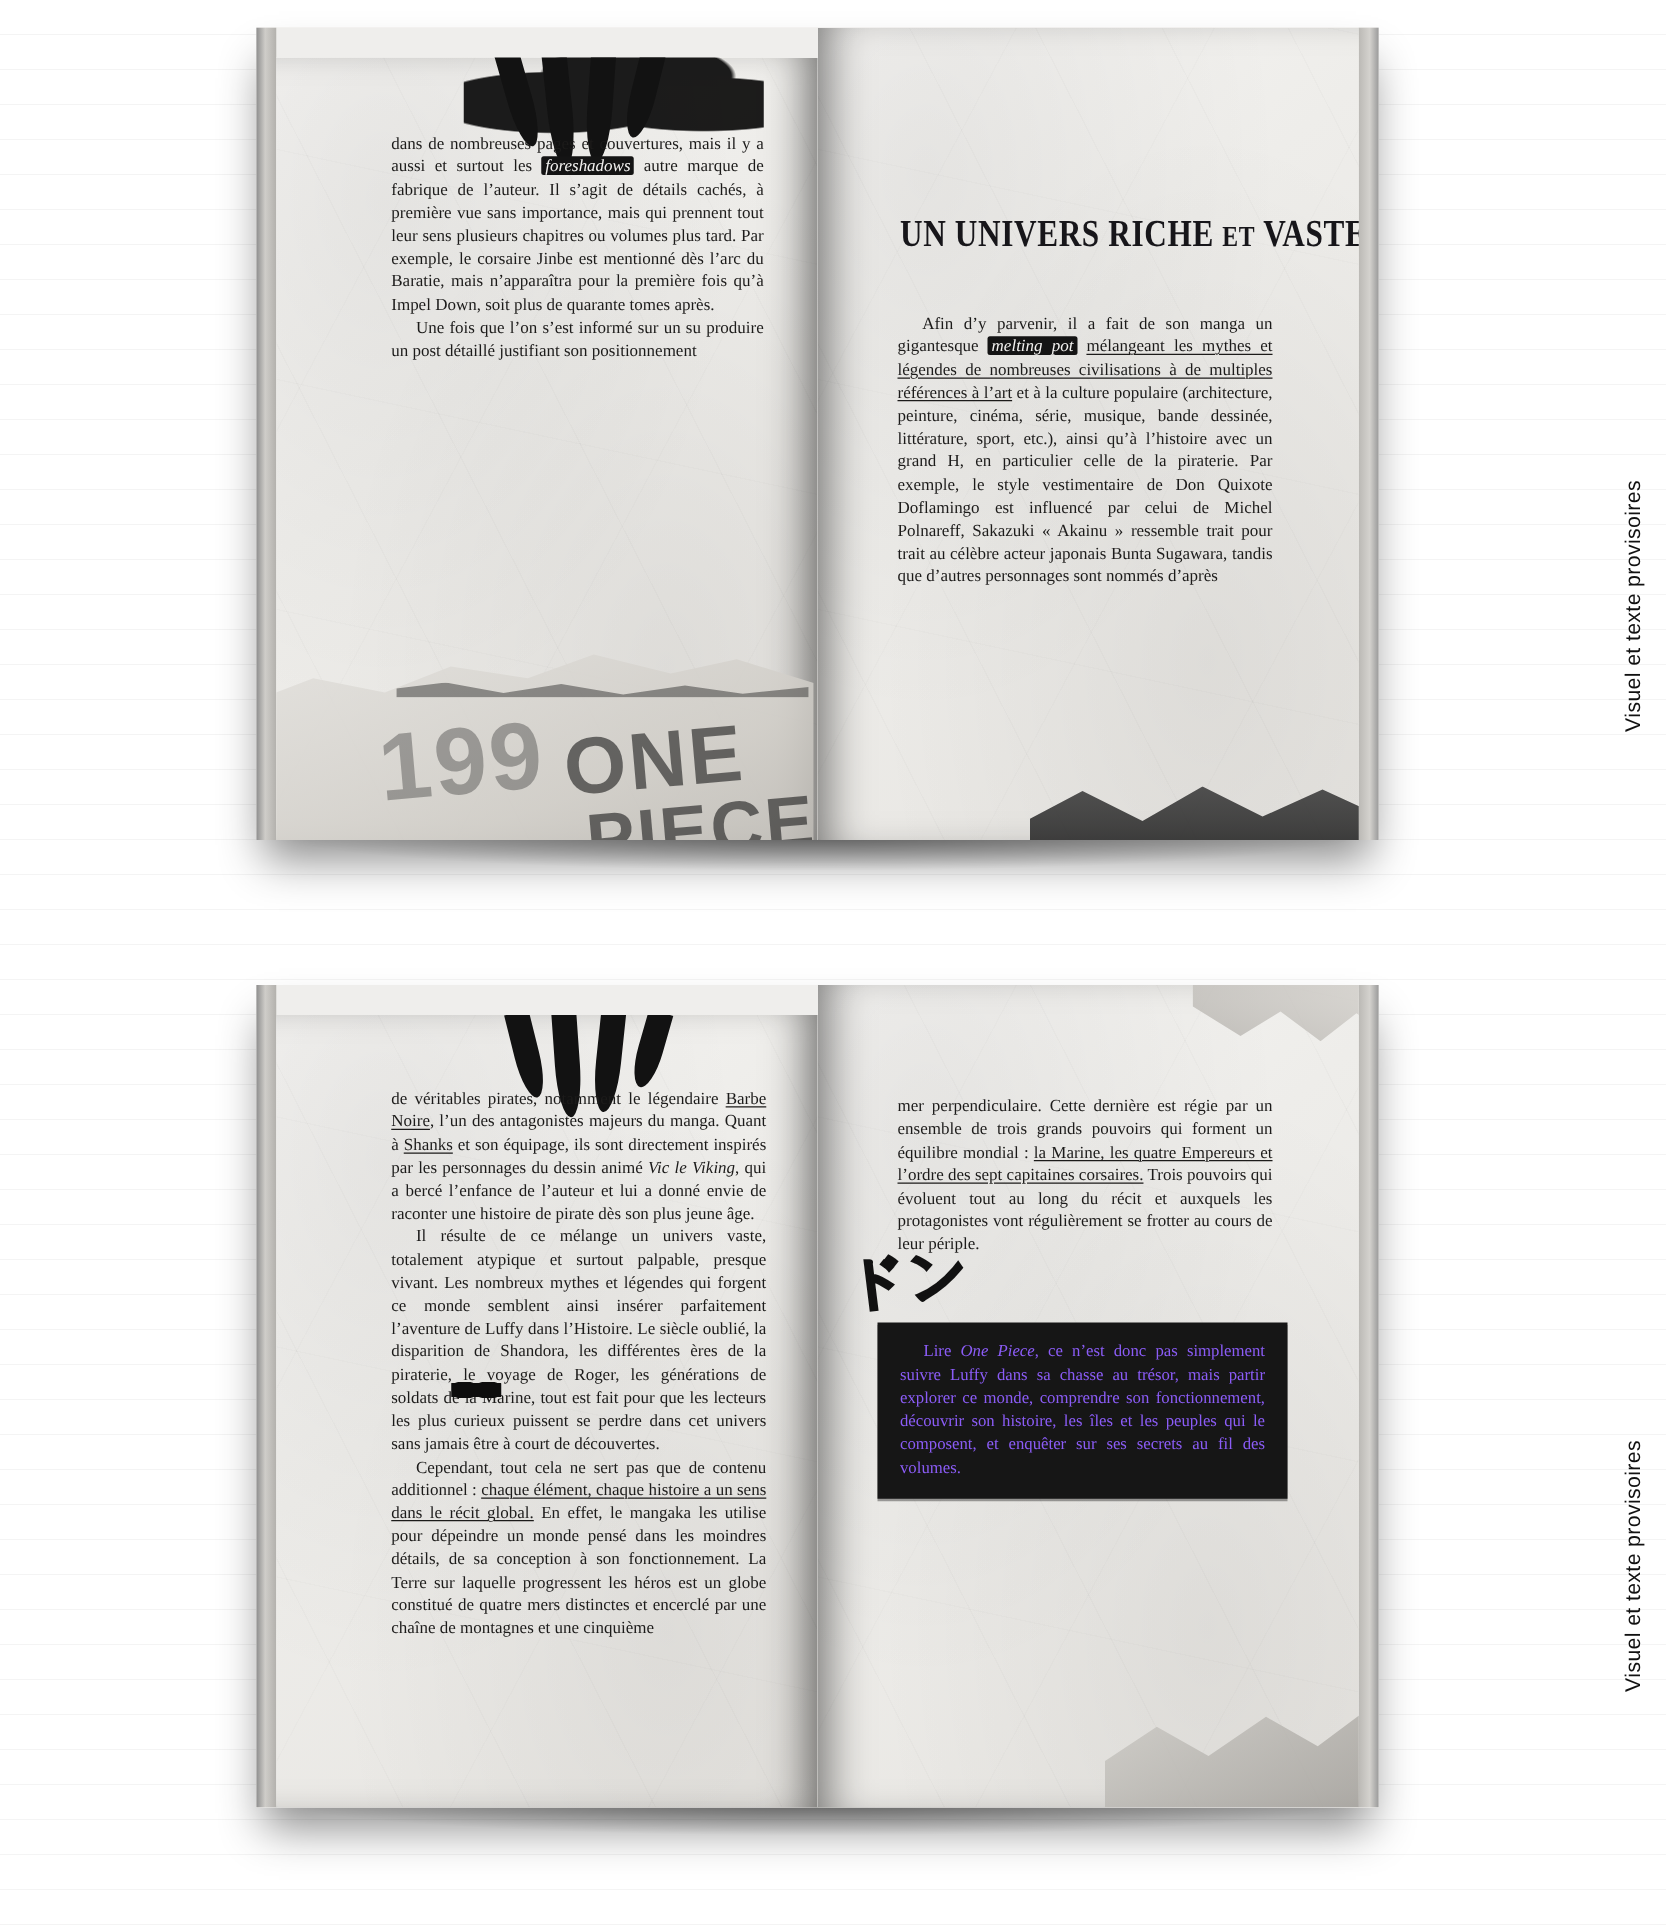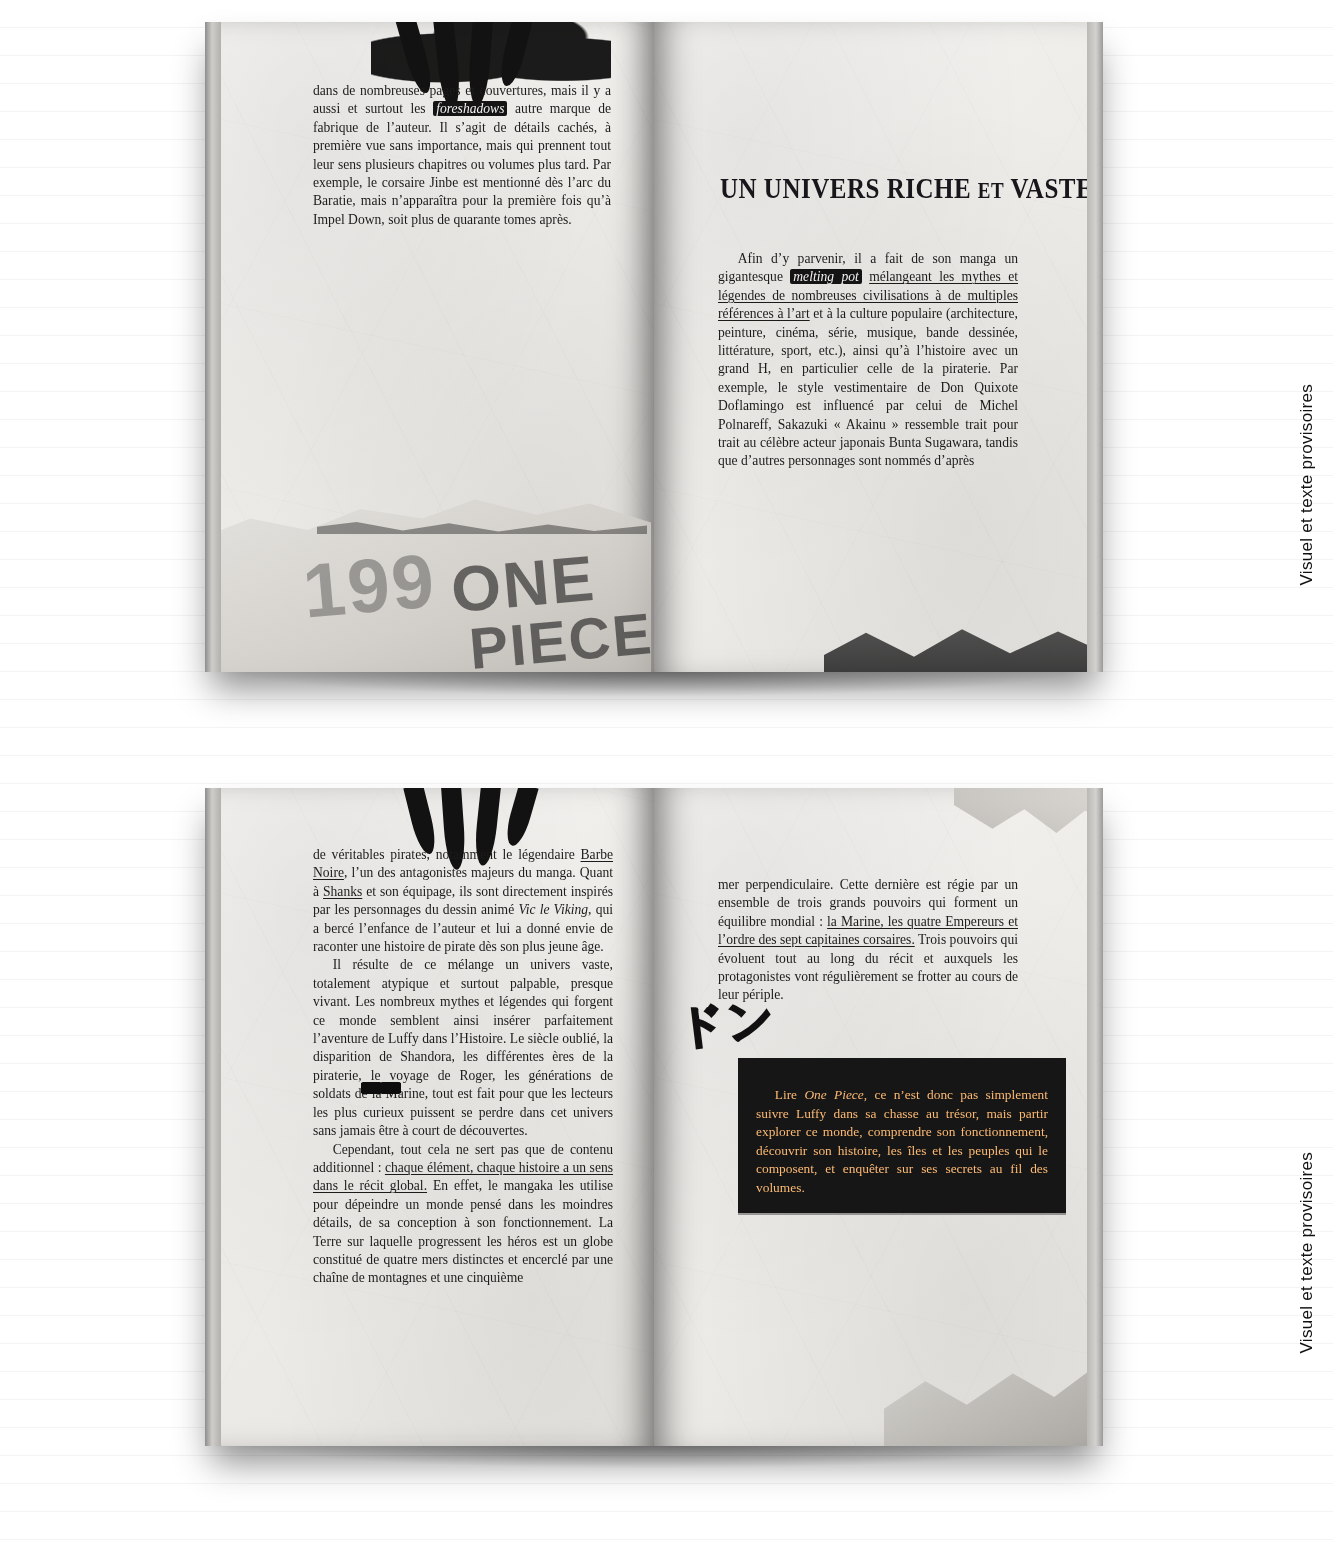--- a/index.html
+++ b/index.html
@@ -61,20 +61,21 @@
     position: relative;
     flex: 1 1 50%;
     overflow: hidden;
     background:
       radial-gradient(ellipse at 20% 18%, rgba(0,0,0,0.06), rgba(0,0,0,0) 58%),
       radial-gradient(ellipse at 72% 78%, rgba(0,0,0,0.05), rgba(0,0,0,0) 60%),
       linear-gradient(140deg, #f7f6f4 0%, #eeedea 40%, #e6e4e0 100%);
   }
   .leaf.left {
     box-shadow: inset -26px 0 34px -18px rgba(0,0,0,0.55);
+    margin-top: 24px;
   }
   .leaf.right {
     box-shadow: inset 26px 0 34px -18px rgba(0,0,0,0.5);
   }
 
   
   .grain {
     position: absolute;
     inset: 0;
     pointer-events: none;
@@ -178,27 +179,26 @@
     writing-mode: vertical-rl;
     transform: rotate(180deg);
     letter-spacing: 0.3px;
   }
   #side-label-1 { top: 384px; }
   #side-label-2 { top: 1152px; }
 
   .callout {
     position: absolute;
     background: #161616;
-    color: #fdba74;
+    color: #8b5cf6;
     font-size: 13.4px;
     line-height: 1.38;
     text-align: justify;
-    padding: 28px 18px 16px 18px;
+    padding: 14px 18px 16px 18px;
     box-shadow: 0 2px 0 rgba(0,0,0,0.35);
-    margin-left: 36px;
   }
   .callout p { margin: 0; text-indent: 1.4em; }
 
   .kana {
     position: absolute;
     font-family: "DejaVu Sans", sans-serif;
     font-size: 46px;
     font-weight: bold;
     color: #111;
     letter-spacing: 2px;
@@ -242,20 +242,21 @@
       <div class="blob-top"></div>
       <div class="claw">
         <i style="left:6px;height:78px;transform:rotate(-16deg);"></i>
         <i style="left:44px;height:92px;transform:rotate(-6deg);"></i>
         <i style="left:84px;height:88px;transform:rotate(4deg);"></i>
         <i style="left:124px;height:70px;transform:rotate(14deg);"></i>
       </div>
 
       <div class="col" style="left:92px; top:60px; width:298px;">
         <p class="noind"><span>dans de nombreuses pages et couvertures, mais il y a aussi et surtout les </span><span class="hl">foreshadows</span> <span>autre marque de fabrique de l’auteur. Il s’agit de détails cachés, à première vue sans importance, mais qui prennent tout leur sens plusieurs chapitres ou volumes plus tard. Par exemple, le corsaire Jinbe est mentionné dès l’arc du Baratie, mais n’apparaîtra pour la première fois qu’à Impel Down, soit plus de quarante tomes après.</span></p>
+        <p>Une fois que l’on s’est informé sur un su produire un post détaillé justifiant son positionnement</p>
       </div>
 
       <div class="paper-patch" style="left:-10px; top:470px; width:440px; height:190px;
                   clip-path: polygon(0% 22%, 9% 14%, 22% 20%, 34% 9%, 48% 14%, 60% 4%, 74% 12%, 86% 6%, 100% 16%, 100% 100%, 0% 100%);"></div>
       <div class="watermark" style="left:82px; top:520px; font-size:76px; transform:rotate(-5deg); color:rgba(50,50,50,0.38);">199</div>
       <div class="watermark" style="left:230px; top:525px; font-size:64px; transform:rotate(-5deg); color:rgba(30,30,30,0.62);">ONE</div>
       <div class="watermark" style="left:248px; top:585px; font-size:58px; transform:rotate(-5deg); color:rgba(30,30,30,0.62);">PIECE</div>
       <div class="torn" style="left:96px; top:500px; width:330px; height:12px; opacity:0.5;
                   clip-path: polygon(0% 40%, 12% 0%, 26% 70%, 40% 10%, 55% 80%, 70% 20%, 84% 75%, 100% 30%, 100% 100%, 0% 100%);"></div>
     </div>

